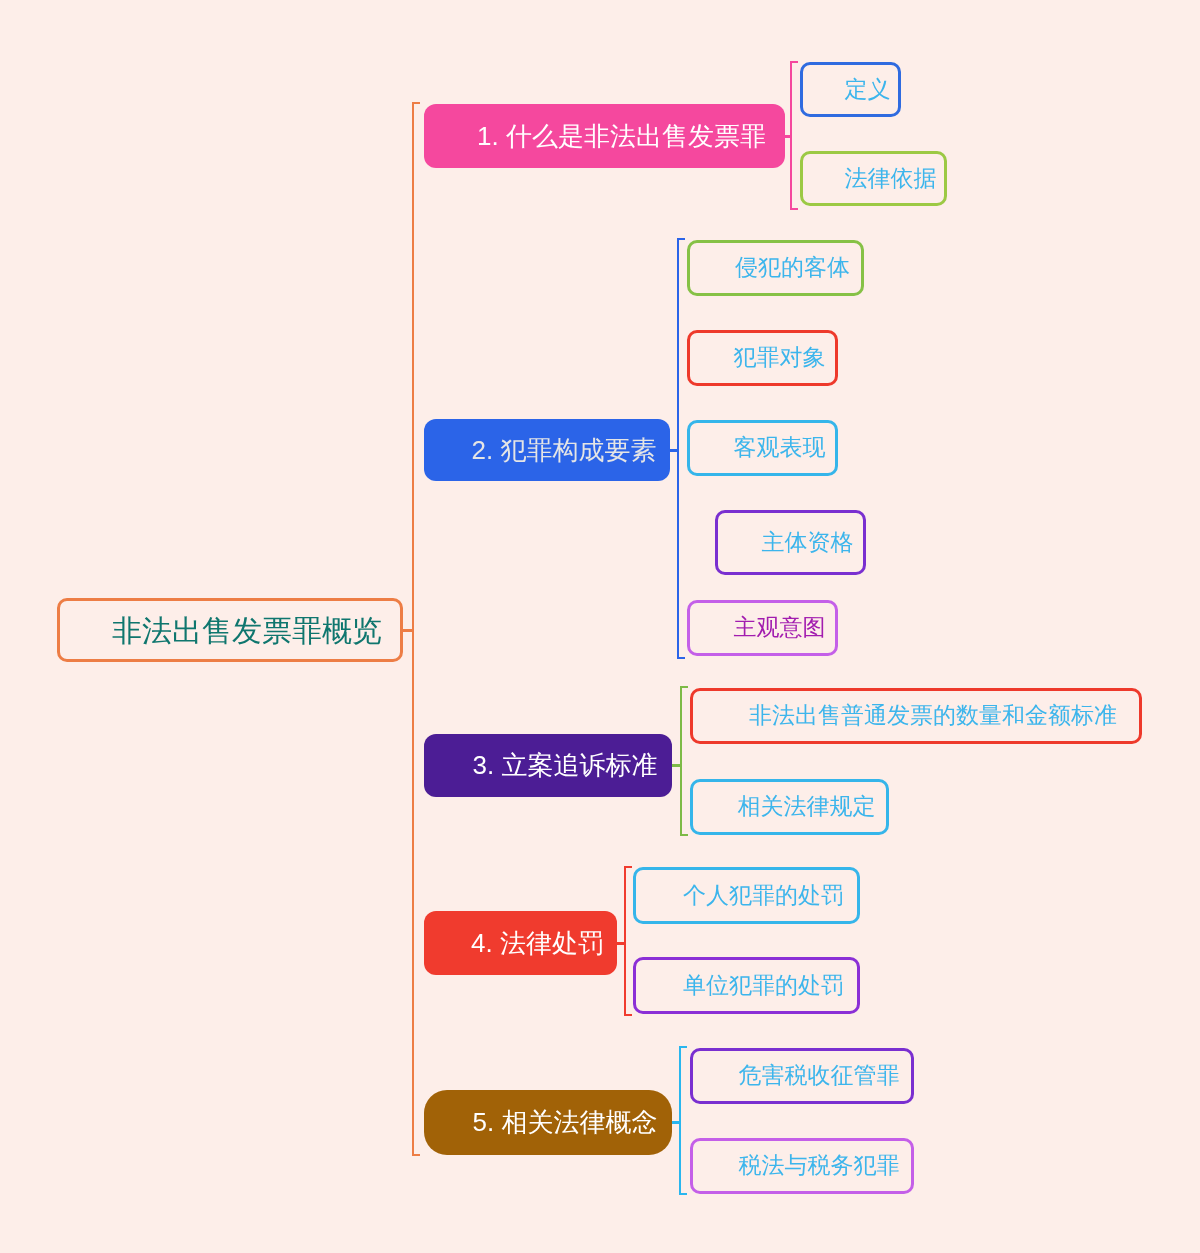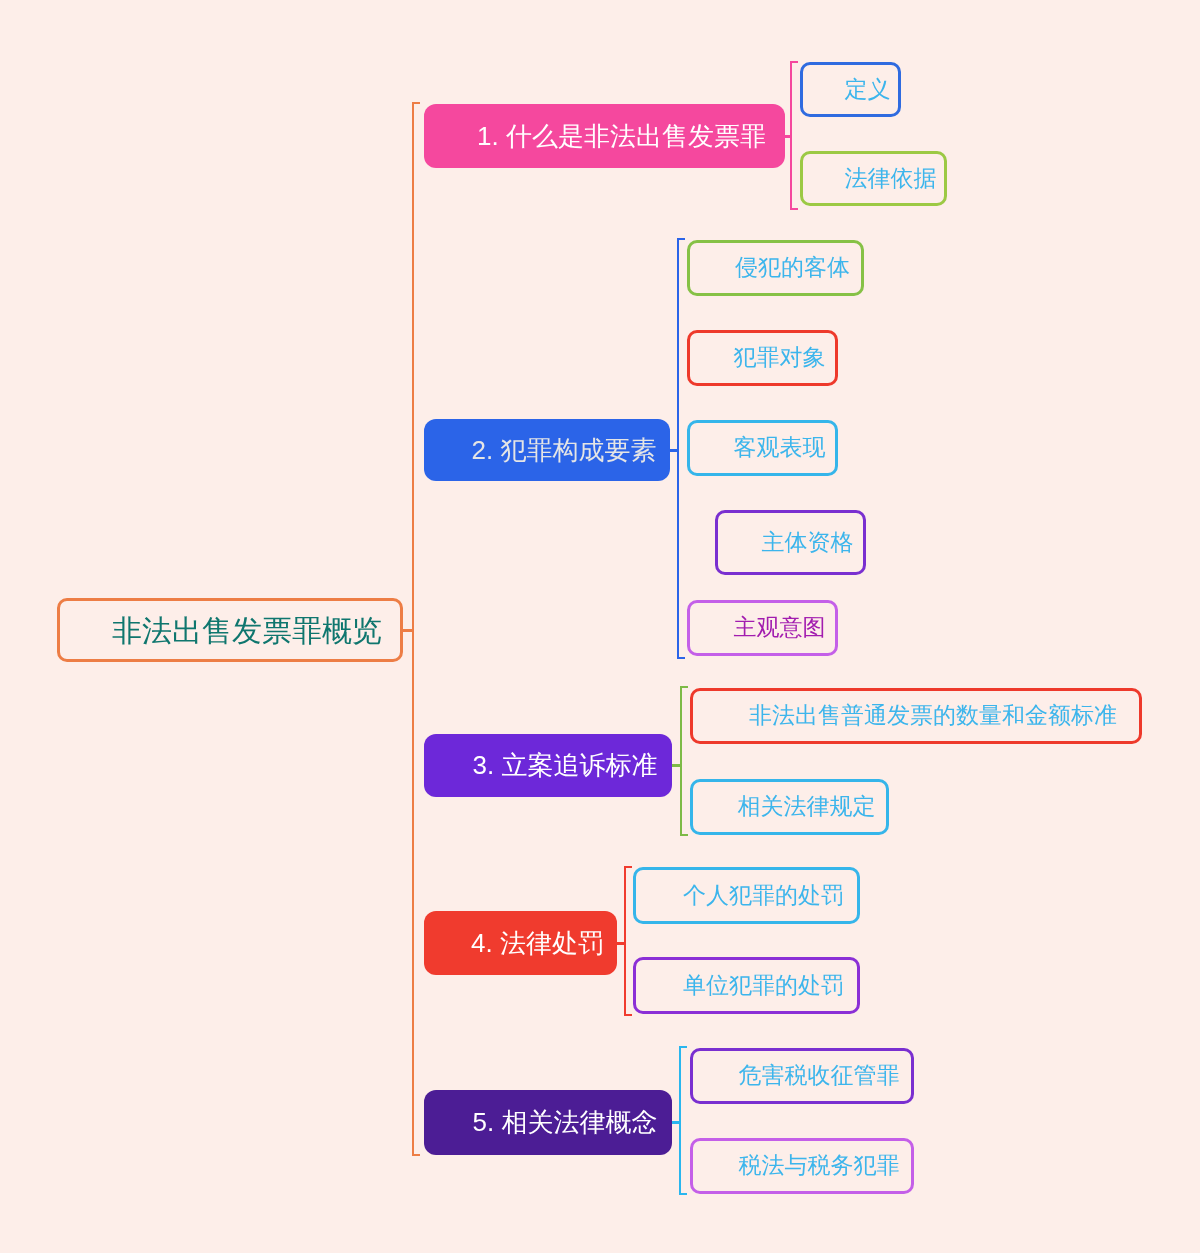--- a/index.html
+++ b/index.html
@@ -111,31 +111,31 @@
 
   <div id="branch-2" class="node branch-node" style="background: rgb(43, 100, 232); color: #e5e5e5;">2. 犯罪构成要素</div>
   <div id="stub-2" class="stub" style="background: rgb(43, 100, 232);"></div>
   <div id="bracket-2" class="bracket" style="border-color: rgb(43, 100, 232);"></div>
   <div id="child-2-0" class="node child-node" style="border-color: rgb(134, 193, 70); color: rgb(60, 181, 236);">侵犯的客体</div>
   <div id="child-2-1" class="node child-node" style="border-color: rgb(238, 57, 43); color: rgb(60, 181, 236);">犯罪对象</div>
   <div id="child-2-2" class="node child-node" style="border-color: rgb(53, 181, 234); color: rgb(60, 181, 236);">客观表现</div>
   <div id="child-2-3" class="node child-node" style="border-color: rgb(122, 47, 208); color: rgb(60, 181, 236);">主体资格</div>
   <div id="child-2-4" class="node child-node" style="border-color: rgb(196, 95, 232); color: #a21caf;">主观意图</div>
 
-  <div id="branch-3" class="node branch-node" style="background: #6d28d9; color: rgb(255, 255, 255);">3. 立案追诉标准</div>
+  <div id="branch-3" class="node branch-node" style="background: #4c1d95; color: rgb(255, 255, 255);">3. 立案追诉标准</div>
   <div id="stub-3" class="stub" style="background: rgb(125, 186, 71);"></div>
   <div id="bracket-3" class="bracket" style="border-color: rgb(125, 186, 71);"></div>
   <div id="child-3-0" class="node child-node" style="border-color: rgb(238, 57, 43); color: rgb(60, 181, 236);">非法出售普通发票的数量和金额标准</div>
   <div id="child-3-1" class="node child-node" style="border-color: rgb(53, 181, 234); color: rgb(60, 181, 236);">相关法律规定</div>
 
   <div id="branch-4" class="node branch-node" style="background: rgb(240, 59, 46); color: rgb(255, 255, 255);">4. 法律处罚</div>
   <div id="stub-4" class="stub" style="background: rgb(240, 59, 46);"></div>
   <div id="bracket-4" class="bracket" style="border-color: rgb(240, 59, 46);"></div>
   <div id="child-4-0" class="node child-node" style="border-color: rgb(53, 181, 234); color: rgb(60, 181, 236);">个人犯罪的处罚</div>
   <div id="child-4-1" class="node child-node" style="border-color: rgb(139, 47, 214); color: rgb(60, 181, 236);">单位犯罪的处罚</div>
 
-  <div id="branch-5" class="node branch-node" style="background: #4c1d95; color: rgb(255, 255, 255);">5. 相关法律概念</div>
+  <div id="branch-5" class="node branch-node" style="background: #a16207; color: rgb(255, 255, 255); border-radius: 23px;">5. 相关法律概念</div>
   <div id="stub-5" class="stub" style="background: rgb(41, 182, 239);"></div>
   <div id="bracket-5" class="bracket" style="border-color: rgb(41, 182, 239);"></div>
   <div id="child-5-0" class="node child-node" style="border-color: rgb(122, 47, 208); color: rgb(60, 181, 236);">危害税收征管罪</div>
   <div id="child-5-1" class="node child-node" style="border-color: rgb(196, 95, 232); color: rgb(60, 181, 236);">税法与税务犯罪</div>
 
 </div>
 
 </body></html>

